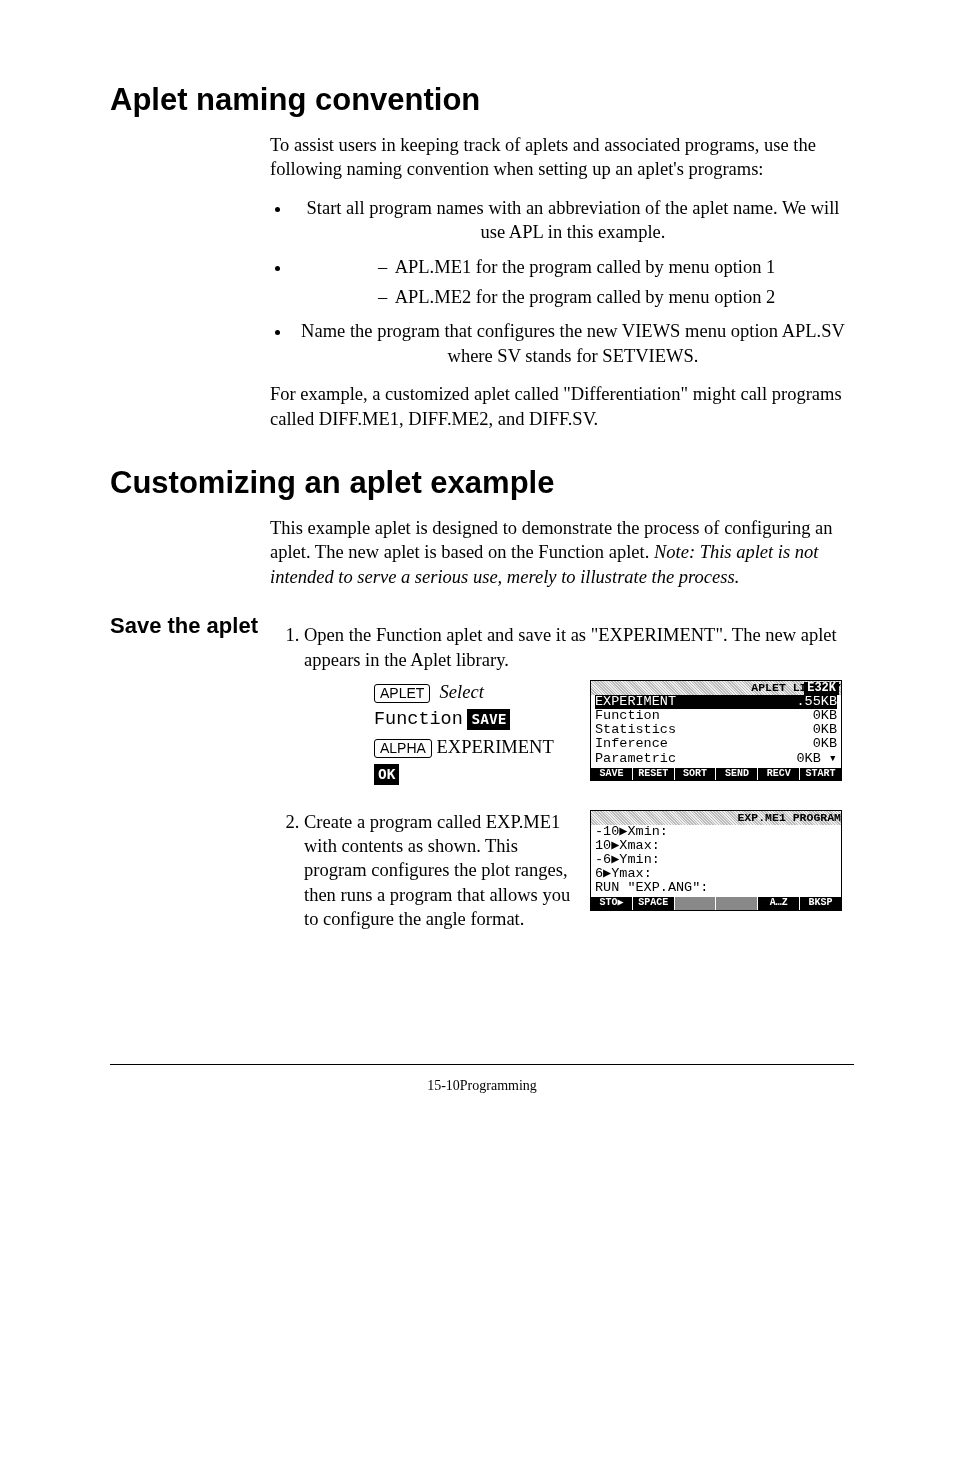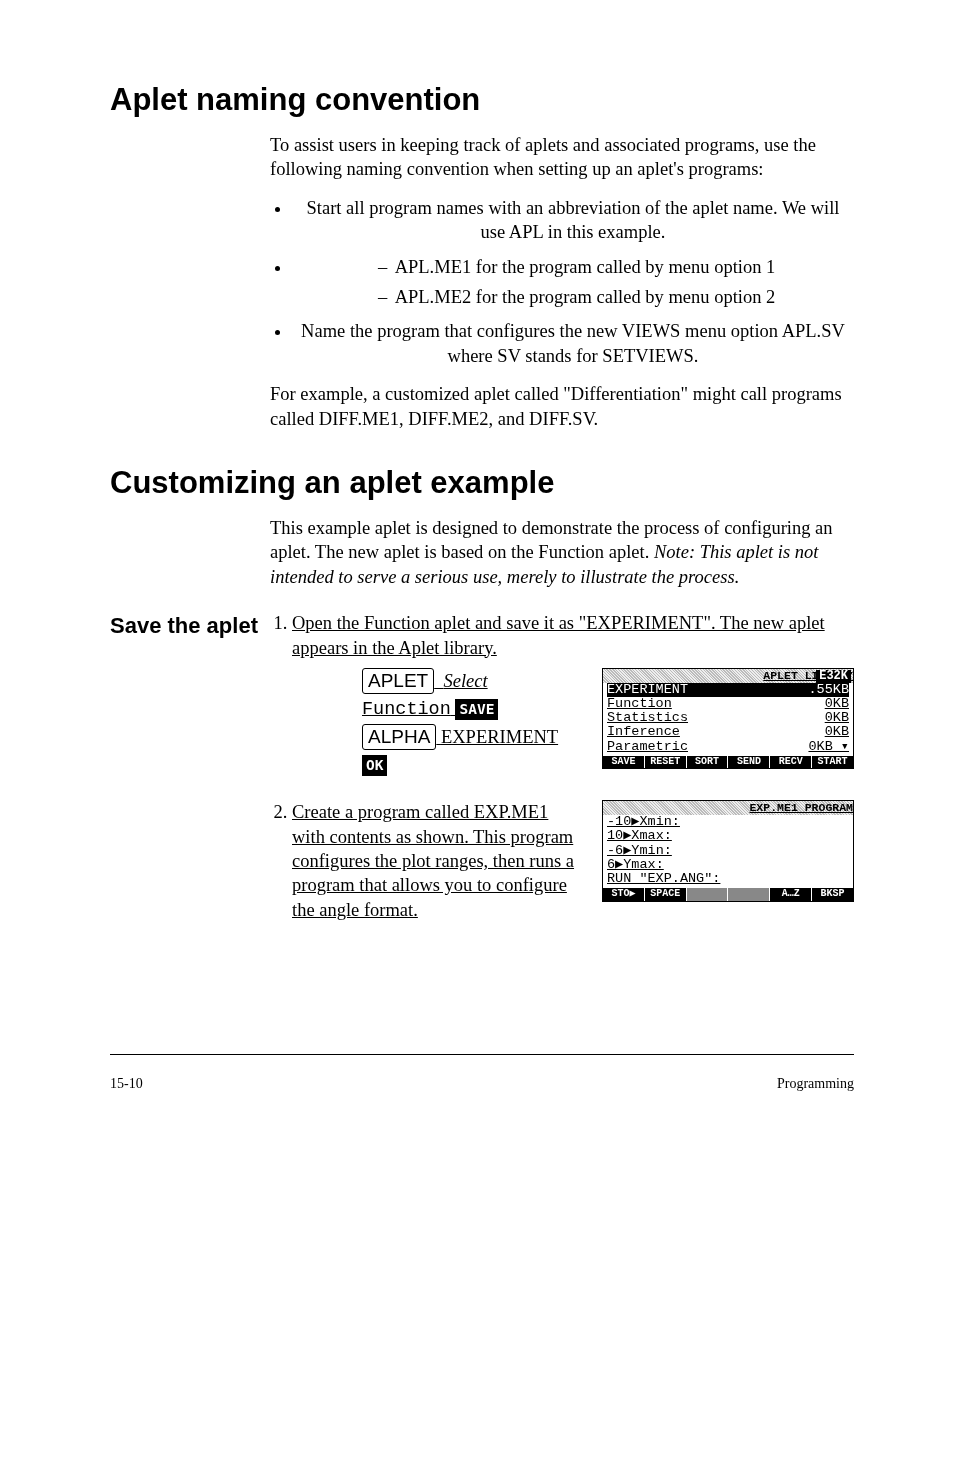--- a/index.html
+++ b/index.html
@@ -49,21 +49,21 @@
     margin: 0;
   }
   .row { display: flex; align-items: flex-start; }
   .row .left { width: 160px; flex: 0 0 160px; }
   .row .right { flex: 1; }
   .ital { font-style: italic; }
   .keycap {
     border: 1px solid #000;
     border-radius: 3px;
     padding: 0 5px;
-    font-size: 19px;
+    font-size: 14px;
     font-family: Arial, sans-serif;
     display: inline-block;
     line-height: 1.25;
   }
   .softkey {
     background: #000;
     color: #fff;
     font-family: monospace;
     font-weight: bold;
     padding: 1px 4px;
@@ -114,29 +114,29 @@
     color:#fff;
     font-size:10px;
     text-align:center;
     border-right:1px solid #fff;
     padding:1px 0;
     font-weight:bold;
   }
   .screen .menu span:last-child{border-right:none;}
   .screen .menu span.gap{background:#888;}
 
-  ol.steps { margin:0; padding-left:22px;text-decoration:underline; }
+  ol.steps { margin:12px; padding-left:22px; }
   ol.steps > li { margin-bottom: 22px; }
 
   .footer {
     margin-top: 110px;
     border-top: 1.5px solid #000;
-    padding-top: 20px;
+    padding-top: 12px;
     display:flex;
-    justify-content:space-between;
+    justify-content:center;
     font-size: 14px;
   }
 </style>
 </head>
 <body>
 
 <h1>Aplet naming convention</h1>
 
 <div class="indent-block">
   <p>To assist users in keeping track of aplets and associated programs, use the following naming convention when setting up an aplet's programs:</p>

